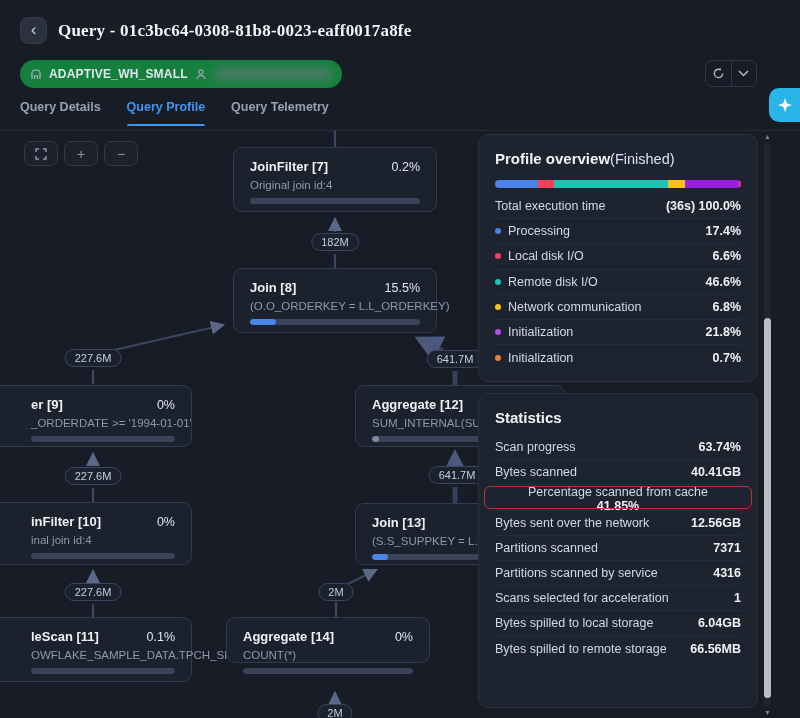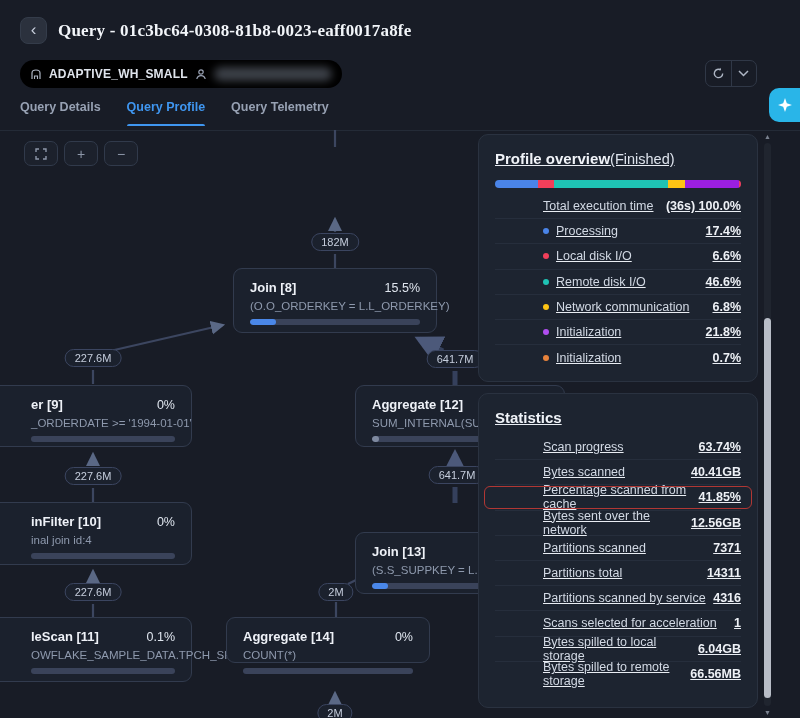--- a/index.html
+++ b/index.html
@@ -6,21 +6,21 @@
   html,body { background:#12151d; }
   .screen {
     position:relative; width:800px; height:718px; overflow:hidden;
     background:#181c26; font-family:"Liberation Sans", sans-serif; color:#e9edf3;
   }
   
   .back-btn { position:absolute; left:20px; top:17px; width:27px; height:27px;
     background:#2b313d; border:1px solid #343c4a; border-radius:8px; color:#c7cedb;
     font-size:17px; line-height:24px; text-align:center; cursor:pointer; }
   .page-title { position:absolute; left:58px; top:21px; font-size:17px; font-weight:700; color:#f2f5f9; letter-spacing:.2px;font-family:Liberation Serif, serif; }
-  .wh-chip { position:absolute; left:20px; top:60px; height:28px; background:#000000;
+  .wh-chip { position:absolute; left:20px; top:60px; height:28px; background:#15803d;
     border-radius:14px; display:flex; align-items:center; padding:0 10px; gap:7px; cursor:pointer; }
   .wh-chip .txt { font-size:12px; font-weight:600; color:#dfe4ec; letter-spacing:.2px; }
   .blur-blob { width:118px; height:14px; background:#707886; border-radius:7px; filter:blur(4px); opacity:.55; }
   .hdr-group { position:absolute; right:43px; top:60px; width:52px; height:27px; border:1px solid #303847;
     border-radius:7px; display:flex; }
   .hdr-group .half { flex:1; display:flex; align-items:center; justify-content:center; cursor:pointer; color:#aeb6c4; }
   .hdr-group .div { width:1px; background:#303847; }
   
   .tabs { position:absolute; left:20px; top:100px; display:flex; gap:26px; }
   .tab { font-size:12.5px; font-weight:600; color:#97a1b3; padding-bottom:12px; cursor:pointer; position:relative;text-align:right; }
@@ -39,34 +39,34 @@
   .node .pct { font-size:12.5px; font-weight:500; color:#dfe5ee; white-space:nowrap; }
   .node .sub { font-size:11.5px; color:#8e99ad; margin-top:5px; white-space:nowrap; }
   .node .track { margin-top:7px; height:6px; border-radius:3px; background:#3a435a; overflow:hidden; }
   .node .fill { display:block; height:100%; border-radius:3px; width:0; }
   .node.cut .inner { margin-left:76px; }
   .pill { position:absolute; transform:translateX(-50%); background:#1b212d; border:1px solid #3b4560;
     border-radius:10px; padding:2px 9px; font-size:11px; font-weight:500; color:#c6cedd; z-index:3; white-space:nowrap; }
   svg.edges { position:absolute; left:0; top:0; z-index:2; pointer-events:none; }
   
   .panel { position:absolute; left:478px; width:280px; background:#1d2430; border:1px solid #2a3240;
-    border-radius:10px; padding:15px 16px; z-index:5;text-decoration:underline; }
+    border-radius:10px; padding:15px 16px; z-index:5; }
   .panel h2 { font-size:15px; font-weight:700; color:#f0f3f8; }
   .panel h2 .status { font-weight:400; color:#dde3ec; font-size:14.5px; }
   .stack-bar { margin-top:13px; height:8px; border-radius:4px; overflow:hidden; display:flex; }
   .stack-bar span { display:block; height:100%; }
   .p-row { display:flex; justify-content:space-between; align-items:center; height:25.2px;
     border-bottom:1px solid #262e3c; font-size:12.5px; }
   .p-row:last-child { border-bottom:none; }
-  .p-row .lbl { color:#d2d9e4; display:flex; align-items:center; gap:7px;margin-left:48px; }
+  .p-row .lbl { color:#d2d9e4; display:flex; align-items:center; gap:7px; }
   .p-row .val { color:#eef1f6; font-weight:700;text-align:right; }
   .dot { width:6px; height:6px; border-radius:50%; display:inline-block; }
   .p-row.total { margin-top:6px; }
   .s-rows { margin-top:9px; }
-  .p-row.ring { position:relative; border-bottom:1px solid #262e3c; }
+  .p-row.ring { position:relative; border-bottom:1px solid #262e3c;flex-direction:column; }
   .p-row.ring::before { content:""; position:absolute; left:-11px; right:-11px; top:1px; bottom:1px;
     border:1px solid #b13734; border-radius:6px; pointer-events:none; }
   
   .scrollbar { position:absolute; left:762px; top:133px; width:11px; height:583px; z-index:6; }
   .scrollbar .track { position:absolute; inset:10px 2px 10px 2px; background:#20252f; border-radius:4px; }
   .scrollbar .thumb { position:absolute; left:2px; width:7px; top:185px; height:380px; background:#b8bdc7; border-radius:4px; cursor:pointer; }
   .scrollbar .arrow { position:absolute; left:0; width:11px; text-align:center; font-size:7px; color:#7a8290; cursor:pointer; }
   
   .assist-btn { position:absolute; right:0; top:88px; width:31px; height:34px; border-radius:10px 0 0 10px;
     display:flex; align-items:center; justify-content:center; z-index:7; cursor:pointer; }
@@ -167,20 +167,32 @@
       <path d="M335,703 V693" marker-end="url(#arr)"></path>
     </g>
     <g stroke="#35405c" stroke-width="5" fill="none">
       <path d="M455,385 V371"></path>
       <path d="M443,351 L419,339" marker-end="url(#arrB)"></path>
       <path d="M455,503 V487"></path>
       <path d="M455,465 V454" marker-end="url(#arrB)"></path>
     </g>
   </svg>
 
+  <div class="node" style="left:233px;top:147px;width:204px;height:65px">
+    <div class="inner">
+        <div class="row1">
+          <span class="title">JoinFilter [7]</span>
+          <span class="pct">0.2%</span>
+        </div>
+    <div class="sub">Original join id:4</div>
+    <div class="track">
+          <span class="fill" style="width: 0%; background-color: rgb(74, 135, 232);"></span>
+        </div>
+      </div>
+  </div>
 
   <div class="node" style="left:233px;top:268px;width:204px;height:65px">
     <div class="inner">
         <div class="row1">
           <span class="title">Join [8]</span>
           <span class="pct">15.5%</span>
         </div>
     <div class="sub">(O.O_ORDERKEY = L.L_ORDERKEY)</div>
     <div class="track">
           <span class="fill" style="width: 15%; background-color: rgb(74, 135, 232);"></span>
@@ -233,21 +245,21 @@
           <span class="title">Aggregate [12]</span>
           <span class="pct"></span>
         </div>
     <div class="sub">SUM_INTERNAL(SUM(L.</div>
     <div class="track">
           <span class="fill" style="width: 4%; background-color: rgb(126, 137, 159);"></span>
         </div>
       </div>
   </div>
 
-  <div class="node" style="left:355px;top:532px;width:210px;height:62px">
+  <div class="node" style="left:355px;top:503px;width:210px;height:62px">
     <div class="inner">
         <div class="row1">
           <span class="title">Join [13]</span>
           <span class="pct"></span>
         </div>
     <div class="sub">(S.S_SUPPKEY = L.L_SUP</div>
     <div class="track">
           <span class="fill" style="width: 9%; background-color: rgb(74, 135, 232);"></span>
         </div>
       </div>
@@ -350,24 +362,20 @@
         </div>
       <div class="p-row">
           <span class="lbl">Bytes sent over the network</span>
           <span class="val">12.56GB</span>
         </div>
       <div class="p-row">
           <span class="lbl">Partitions scanned</span>
           <span class="val">7371</span>
         </div>
       <div class="p-row">
-          <span class="lbl">Partitions total</span>
-          <span class="val">14311</span>
-        </div>
-      <div class="p-row">
           <span class="lbl">Partitions scanned by service</span>
           <span class="val">4316</span>
         </div>
       <div class="p-row">
           <span class="lbl">Scans selected for acceleration</span>
           <span class="val">1</span>
         </div>
       <div class="p-row">
           <span class="lbl">Bytes spilled to local storage</span>
           <span class="val">6.04GB</span>

